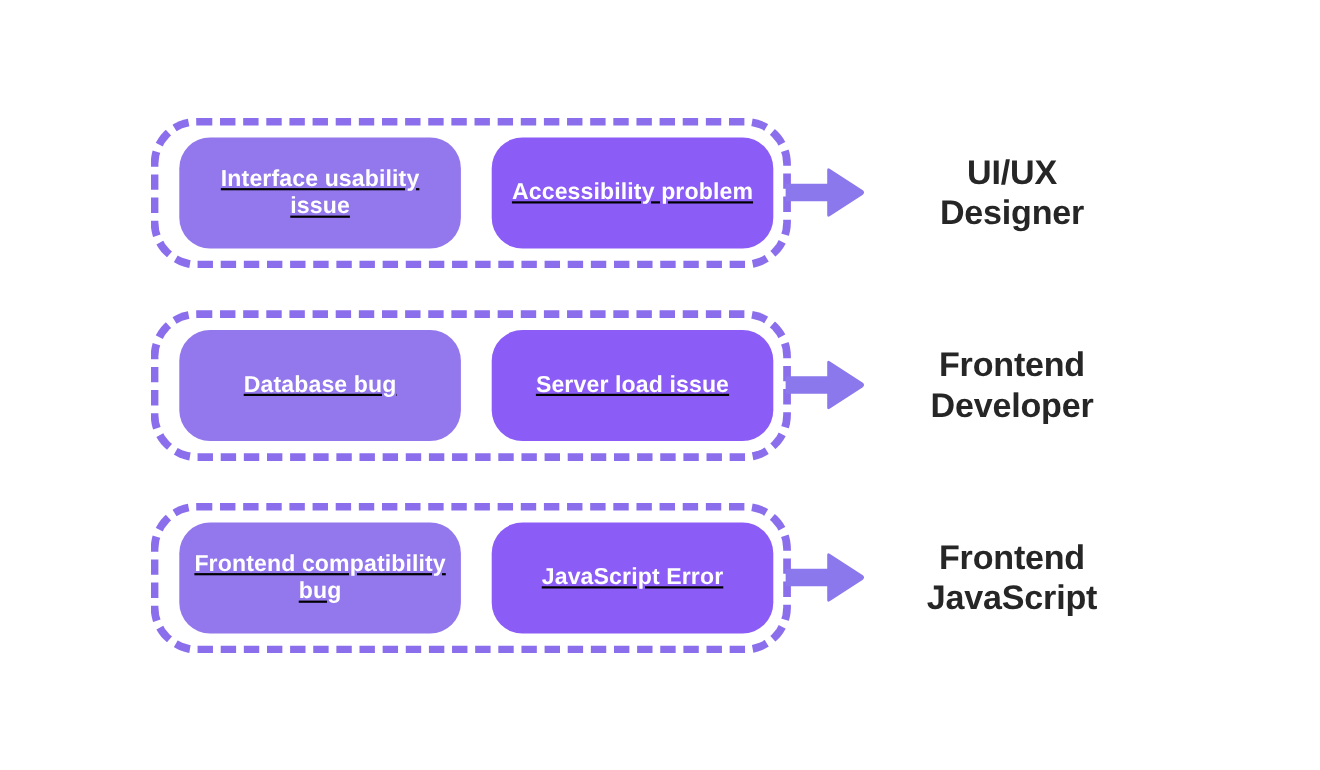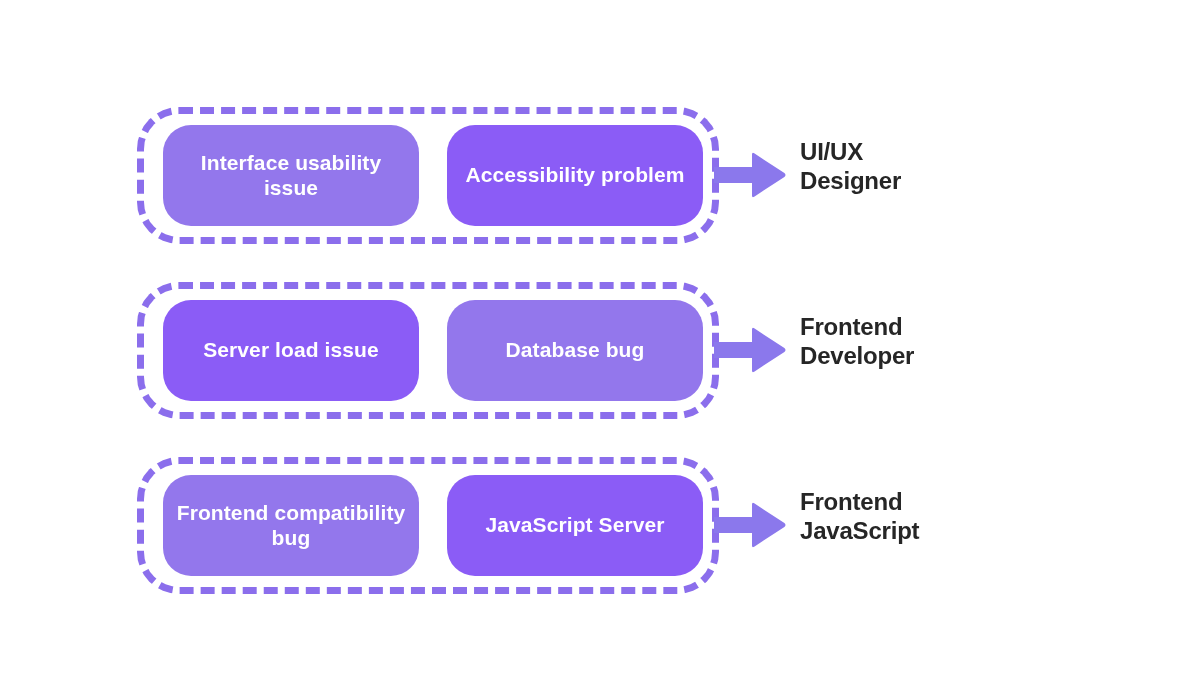--- a/index.html
+++ b/index.html
@@ -42,20 +42,21 @@
 
   
   .pill-strip {
     position: absolute;
     left: 26px;
     right: 16px;
     top: 18px;
     bottom: 18px;
     display: flex;
     gap: 28px;
+    text-decoration: underline;
   }
 
   .pill {
     flex: 1 1 0;
     border-radius: 28px;
     display: flex;
     align-items: center;
     justify-content: center;
     text-align: center;
     color: #ffffff;
@@ -80,23 +81,24 @@
   .arrow-1 { top: 152px; }
   .arrow-2 { top: 327px; }
   .arrow-3 { top: 502px; }
   .arrow svg { display: block; width: 100%; height: 100%; }
 
   
   .role-label {
     position: absolute;
     left: 800px;
     width: 240px;
+    text-align: center;
     color: #262626;
     font-weight: bold;
-    font-size: 24px;
+    font-size: 31px;
     line-height: 1.2;
     letter-spacing: -0.2px;
     white-space: pre-line;
   }
   .role-1 { top: 138px; }
   .role-2 { top: 313px; }
   .role-3 { top: 488px; }
 </style>
 </head>
 <body>
@@ -116,42 +118,42 @@
     <svg viewBox="0 0 72 46" xmlns="http://www.w3.org/2000/svg">
       <path d="M0 15 H38 V2.5 Q38 0 40.2 1.3 L70.4 21 Q72.6 23 70.4 25 L40.2 44.7 Q38 46 38 43.5 V31 H0 Z" fill="#8b78ec"></path>
     </svg>
   </div>
   <div class="role-label role-1">UI/UX
 Designer</div>
 
   <div class="row row-2">
     <div class="group-box"></div>
     <div class="pill-strip">
+      <div class="pill primary">Database
+bug</div>
       <div class="pill secondary">Server load
 issue</div>
-      <div class="pill primary">Database
-bug</div>
     </div>
   </div>
   <div class="arrow arrow-2">
     <svg viewBox="0 0 72 46" xmlns="http://www.w3.org/2000/svg">
       <path d="M0 15 H38 V2.5 Q38 0 40.2 1.3 L70.4 21 Q72.6 23 70.4 25 L40.2 44.7 Q38 46 38 43.5 V31 H0 Z" fill="#8b78ec"></path>
     </svg>
   </div>
   <div class="role-label role-2">Frontend
 Developer</div>
 
   <div class="row row-3">
     <div class="group-box"></div>
     <div class="pill-strip">
       <div class="pill primary">Frontend
 compatibility
 bug</div>
       <div class="pill secondary">JavaScript
-Server</div>
+Error</div>
     </div>
   </div>
   <div class="arrow arrow-3">
     <svg viewBox="0 0 72 46" xmlns="http://www.w3.org/2000/svg">
       <path d="M0 15 H38 V2.5 Q38 0 40.2 1.3 L70.4 21 Q72.6 23 70.4 25 L40.2 44.7 Q38 46 38 43.5 V31 H0 Z" fill="#8b78ec"></path>
     </svg>
   </div>
   <div class="role-label role-3">Frontend
 JavaScript</div>
 

